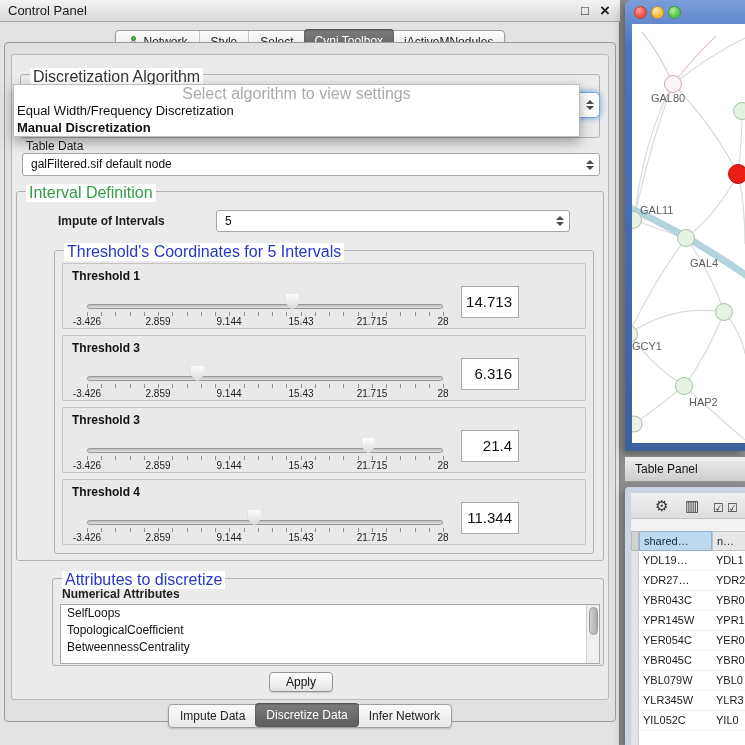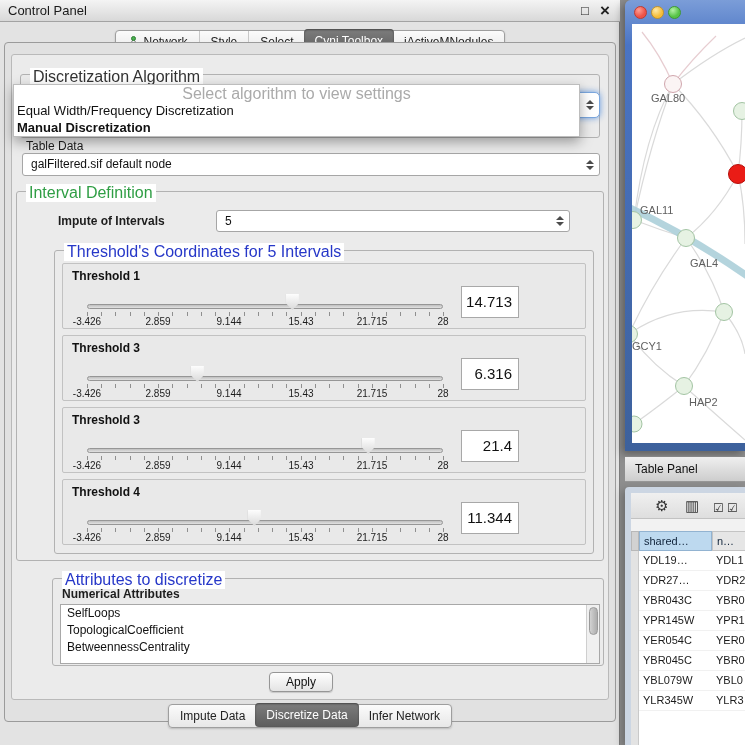--- a/index.html
+++ b/index.html
@@ -352,16 +352,20 @@
           <span class="c2">YBR0</span>
         </div>
       <div class="trow">
           <span class="c1">YBL079W</span>
           <span class="c2">YBL0</span>
         </div>
       <div class="trow">
           <span class="c1">YLR345W</span>
           <span class="c2">YLR3</span>
         </div>
+      <div class="trow">
+          <span class="c1">YIL052C</span>
+          <span class="c2">YIL0</span>
+        </div>
     </div>
     <div id="tw-gutter"></div>
   </div>
 </div>
 
 </body></html>

